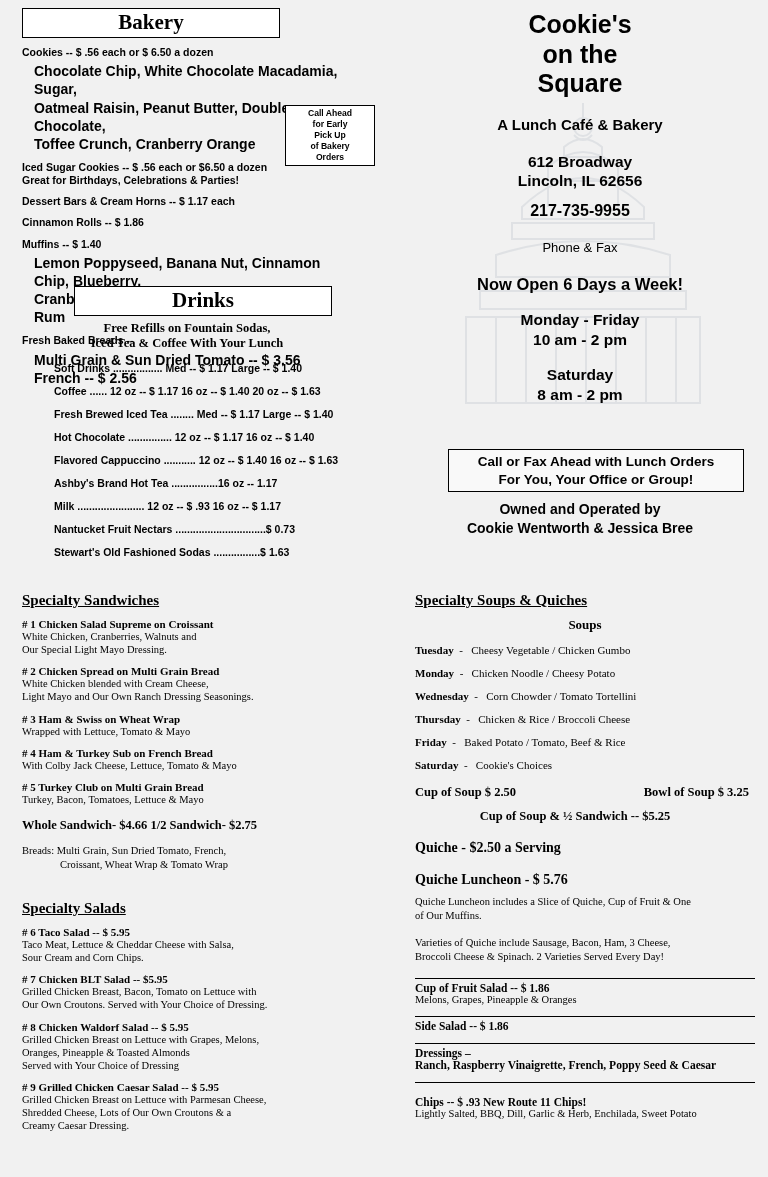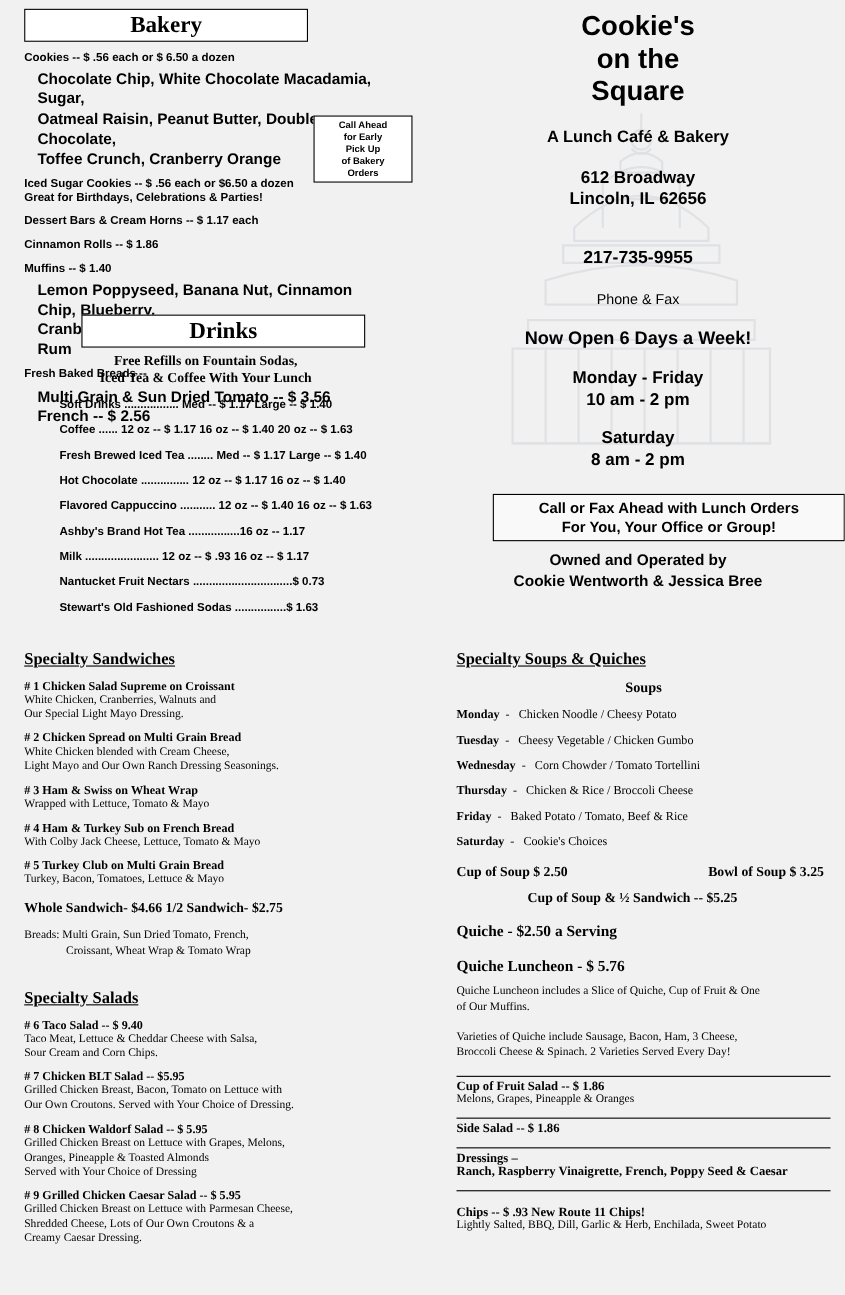--- a/index.html
+++ b/index.html
@@ -142,21 +142,21 @@
     font-size: 15.5px;
     font-weight: bold;
     margin-top: 19px;
     line-height: 1.25;
     position: relative;
     z-index: 2;
   }
   #brand .phone {
     font-size: 16px;
     font-weight: bold;
-    margin-top: 36px;
+    margin-top: 12px;
     position: relative;
     z-index: 2;
   }
   #brand .phonelabel {
     font-size: 13px;
     margin-top: 20px;
     position: relative;
     z-index: 2;
   }
   #brand .open {
@@ -186,21 +186,21 @@
     position: absolute;
     left: 448px;
     top: 449px;
     width: 290px;
     border: 1.2px solid #000;
     background: rgba(255,255,255,.55);
     text-align: center;
     font-size: 13.5px;
     font-weight: bold;
     line-height: 1.3;
-    padding: 3px 14px;
+    padding: 3px 2px;
     z-index: 2;
   }
   #owned {
     position: absolute;
     left: 400px;
     top: 500px;
     width: 360px;
     text-align: center;
     font-size: 14px;
     font-weight: bold;
@@ -420,21 +420,21 @@
 
     <div class="breads">
       <span>Breads:  Multi Grain, Sun Dried Tomato, French,</span>
       <span class="ind">Croissant, Wheat Wrap &amp; Tomato Wrap</span>
     </div>
   </div>
 
   <div id="salads">
     <div class="underline-head">Specialty Salads</div>
 
-    <div class="item-head"># 6  Taco Salad -- $ 9.40</div>
+    <div class="item-head"># 6  Taco Salad -- $ 5.95</div>
     <div class="item-desc" style="white-space:pre-line">Taco Meat, Lettuce &amp; Cheddar Cheese with Salsa,
 Sour Cream and Corn Chips.</div>
 
     <div class="item-head"># 7   Chicken BLT Salad -- $5.95</div>
     <div class="item-desc" style="white-space:pre-line">Grilled Chicken Breast, Bacon, Tomato on Lettuce with
 Our Own Croutons.     Served with Your Choice of Dressing.</div>
 
     <div class="item-head"># 8   Chicken Waldorf Salad -- $ 5.95</div>
     <div class="item-desc" style="white-space:pre-line">Grilled Chicken Breast on Lettuce with Grapes, Melons,
 Oranges, Pineapple &amp; Toasted Almonds
@@ -444,28 +444,28 @@
     <div class="item-desc" style="white-space:pre-line">Grilled Chicken Breast on Lettuce with Parmesan Cheese,
 Shredded Cheese, Lots of Our Own Croutons &amp; a
 Creamy Caesar Dressing.</div>
   </div>
 
   <div id="soups">
     <div class="underline-head">Specialty Soups &amp; Quiches</div>
     <div class="sub">Soups</div>
 
     <div class="soup-row">
+      <b>Tuesday</b>
+      <span>&nbsp;-&nbsp;&nbsp;</span>
+      <span>Cheesy Vegetable / Chicken Gumbo</span>
+    </div>
+    <div class="soup-row">
       <b>Monday</b>
       <span>&nbsp;-&nbsp;&nbsp;</span>
       <span>Chicken Noodle / Cheesy Potato</span>
-    </div>
-    <div class="soup-row">
-      <b>Tuesday</b>
-      <span>&nbsp;-&nbsp;&nbsp;</span>
-      <span>Cheesy Vegetable / Chicken Gumbo</span>
     </div>
     <div class="soup-row">
       <b>Wednesday</b>
       <span>&nbsp;-&nbsp;&nbsp;</span>
       <span>Corn Chowder / Tomato Tortellini</span>
     </div>
     <div class="soup-row">
       <b>Thursday</b>
       <span>&nbsp;-&nbsp;&nbsp;</span>
       <span>Chicken &amp; Rice / Broccoli Cheese</span>

